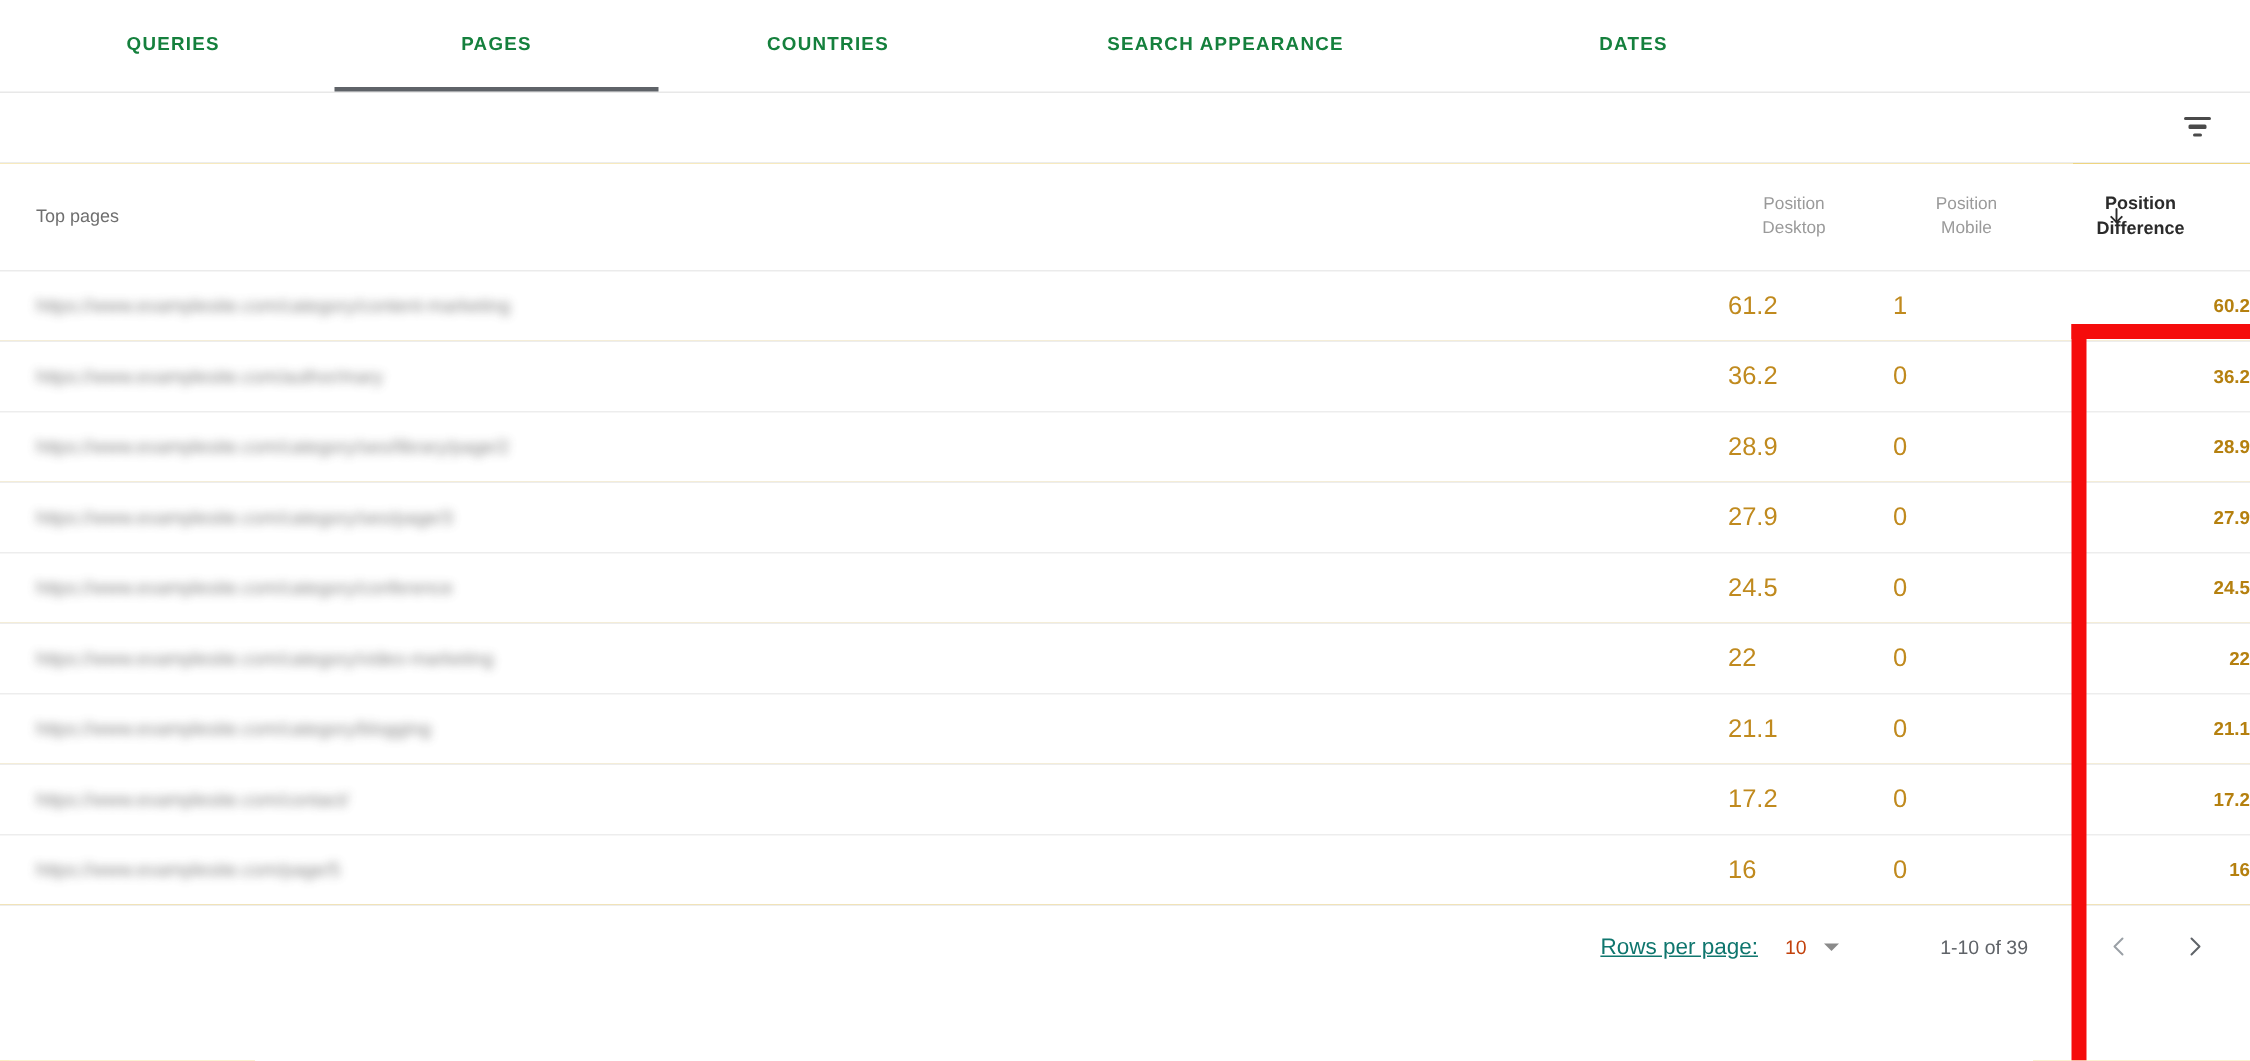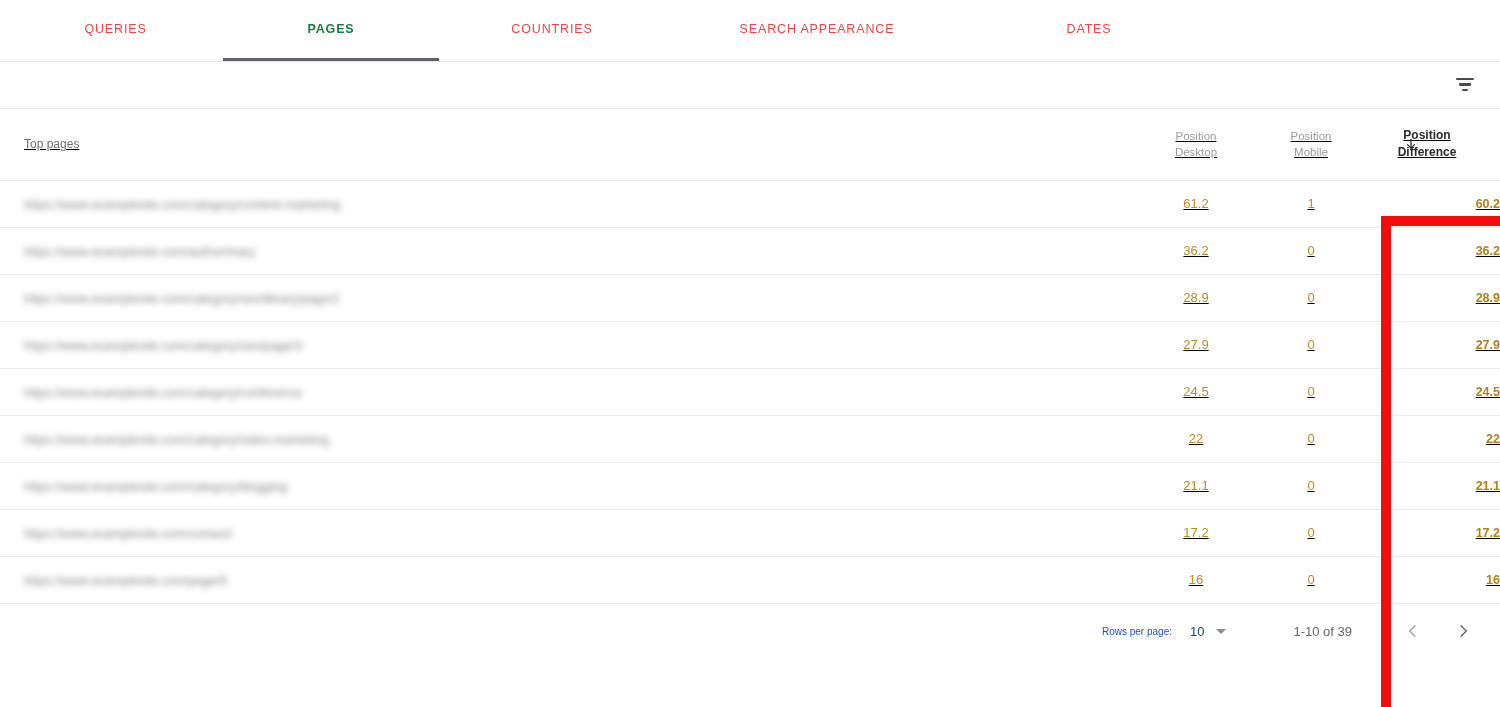--- a/index.html
+++ b/index.html
@@ -39,22 +39,22 @@
   }
   .tab {
     position: relative;
     flex: 0 0 auto;
     display: flex;
     align-items: flex-start;
     justify-content: center;
     padding-top: 22px;
     font-size: 12.5px;
     letter-spacing: 0.85px;
-    color: #ef4444;
-    font-weight: 400;
+    color: #15803d;
+    font-weight: 700;
     cursor: pointer;
     user-select: none;
     box-sizing: border-box;
   }
   .tab-queries     { width: 215px; }
   .tab-pages       { width: 216px; }
   .tab-countries   { width: 226px; }
   .tab-devices     { width: 225px; }
   .tab-appearance  { width: 304px; text-align: right; }
   .tab-dates       { width: 240px; }
@@ -112,21 +112,20 @@
     display: block;
   }
   .filter-icon i:nth-child(1) { top: 0px;  width: 18px; height: 2.6px; }
   .filter-icon i:nth-child(2) { top: 5.5px; width: 12px; height: 2.6px; }
   .filter-icon i:nth-child(3) { top: 11px; width: 6px;  height: 2.6px; }
 
   
   .table-wrap {
     position: relative;
     background: #eab308;
-    text-decoration: underline;
   }
   table.report {
     width: 1500px;
     border-collapse: collapse;
     table-layout: fixed;
   }
   table.report col.c-url   { width: 1152px; }
   table.report col.c-desk  { width: 110px; }
   table.report col.c-mob   { width: 120px; }
   table.report col.c-diff  { width: 118px; }
@@ -178,23 +177,23 @@
     border-bottom: 1px solid #ededed;
     padding: 0;
     height: 47px;
     box-sizing: border-box;
     background: #ffffff;
   }
   td.t-url {
     padding-left: 24px;
   }
   td.t-num {
-    text-align: center;
+    text-align: left;
     padding-right: 22px;
-    font-size: 13px;
+    font-size: 17px;
     color: #c08a1e;
   }
   td.t-diff {
     text-align: right;
     font-size: 12.5px;
     color: #b5800f;
     font-weight: 700;
   }
 
   
@@ -228,29 +227,30 @@
     display: flex;
     align-items: center;
     justify-content: flex-end;
     padding-right: 20px;
     background: #ffffff;
     font-size: 12.5px;
     color: #5f6368;
     box-sizing: border-box;
   }
   .rpp-label {
-    color: #1d4ed8;
-    font-size: 10px;
+    color: #0f766e;
+    font-size: 15px;
+    text-decoration: underline;
   }
   .rpp-select {
     display: flex;
     align-items: center;
     margin-left: 18px;
     cursor: pointer;
-    color: #0c4a6e;
+    color: #c2410c;
     font-size: 13px;
   }
   .rpp-value { margin-right: 12px; }
   .caret {
     width: 0; height: 0;
     border-left: 5px solid transparent;
     border-right: 5px solid transparent;
     border-top: 5px solid #8a8a8a;
   }
   .range-label {

